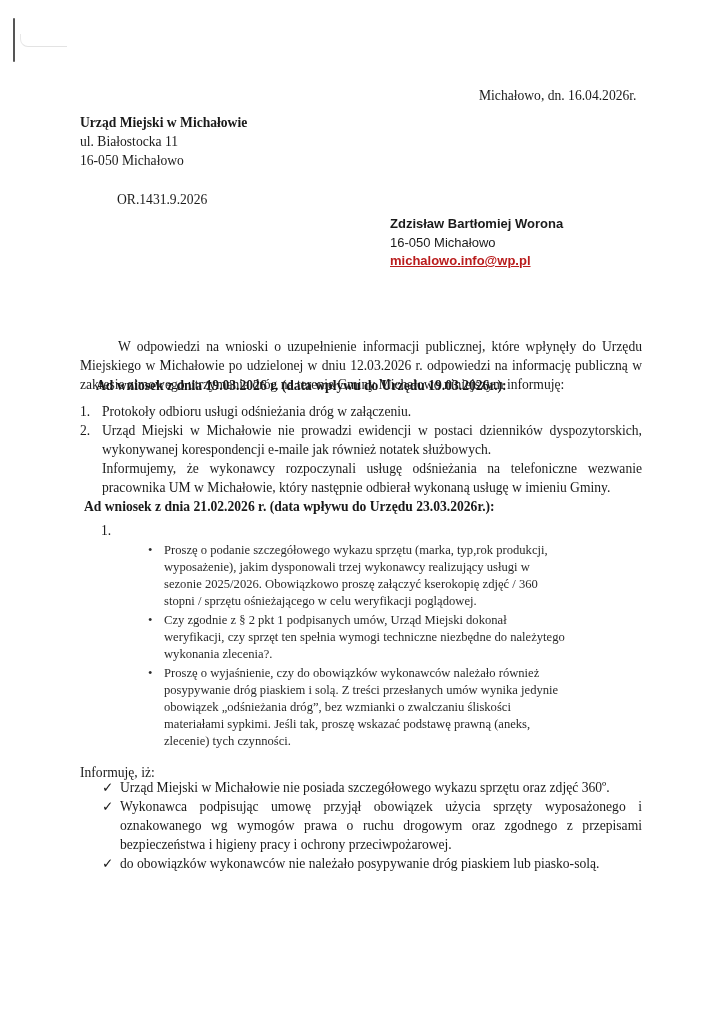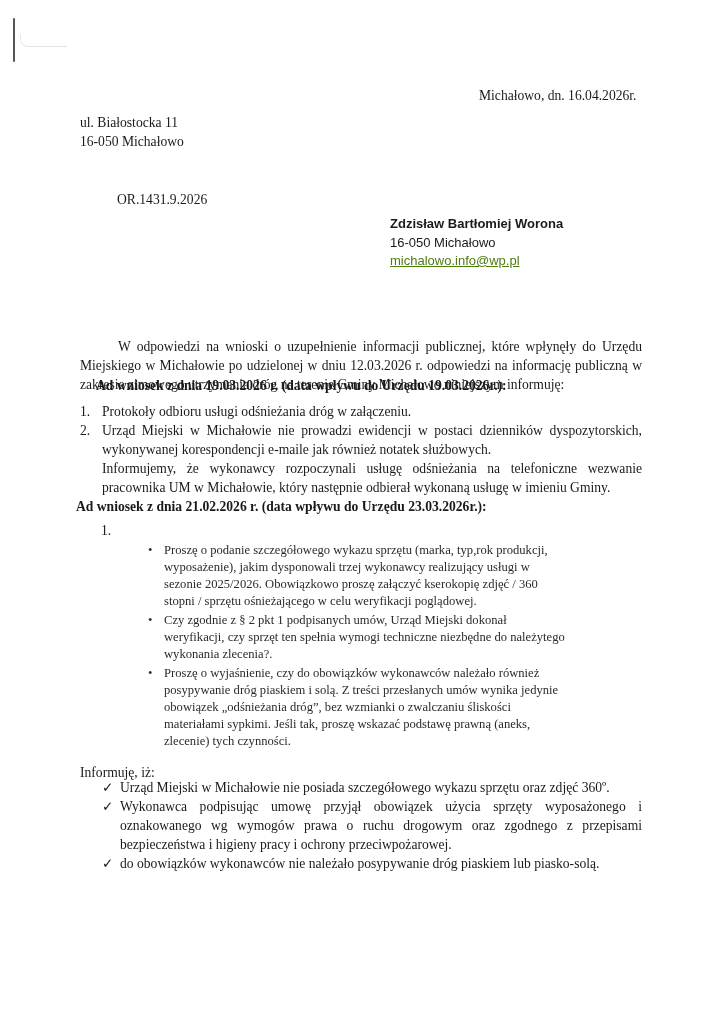--- a/index.html
+++ b/index.html
@@ -19,30 +19,30 @@
   }
   .abs { position: absolute; white-space: nowrap; }
   .t { font-size: 13.6px; line-height: 19px; }
   .b { font-weight: bold; }
   .date { left: 479px; top: 86px; }
   .sender { left: 80px; top: 113px; }
   .sender div { height: 19px; }
   .ref { left: 80px; top: 190px; margin-left: 37px; }
   .recipient { left: 390px; top: 215px; font-family: "Liberation Sans", sans-serif; font-size: 13px; }
   .recipient div { height: 18.5px; line-height: 18.5px; }
-  .email { color: #4d7c0f; text-decoration: underline; cursor: pointer; }
+  .email { color: #b91c1c; text-decoration: underline; cursor: pointer; font-weight: bold; }
   .body-block { position: absolute; left: 80px; width: 562px; }
   .intro { top: 317px; text-align: justify; text-indent: 38px; margin-top: 20px; }
   .intro p { margin: 0; }
   .h1 { position: absolute; left: 96px; top: 376px; }
   .list1 { position: absolute; left: 80px; top: 402px; width: 562px; }
   .li { display: flex; }
   .li .num { width: 22px; flex: none; }
   .li .txt { flex: 1; text-align: justify; }
-  .h2 { position: absolute; left: 76px; top: 497px; text-align: center; }
+  .h2 { position: absolute; left: 84px; top: 497px; text-align: center; }
   .sub { position: absolute; left: 101px; top: 521px; width: 540px; }
   .sub .head { display: flex; font-size: 13.6px; line-height: 19px; }
   .sub .head .num { width: 18px; }
   .bullets { margin-left: 47px; width: 420px; font-size: 12.6px; line-height: 17px; font-family: "Liberation Serif", serif; color: #2a2a2a; }
   .bullet { display: flex; margin-top: 2px; }
   .bullet .dot { width: 16px; flex: none; }
   .bullet .txt { flex: 1; }
   .inform { position: absolute; left: 80px; top: 753px; margin-top: 10px; }
   .checks { position: absolute; left: 80px; top: 778px; width: 562px; }
   .check { display: flex; }
@@ -52,20 +52,21 @@
 </head>
 <body>
 
 <div class="page">
   <div class="corner-mark"></div>
   <div class="corner-faint"></div>
 
   <div class="abs t date">Michałowo, dn. 16.04.2026r.</div>
 
   <div class="abs t sender">
+    <div class="b">Urząd Miejski w Michałowie</div>
     <div>ul. Białostocka 11</div>
     <div>16-050 Michałowo</div>
   </div>
 
   <div class="abs t ref">OR.1431.9.2026</div>
 
   <div class="abs recipient">
     <div class="b">Zdzisław Bartłomiej Worona</div>
     <div>16-050 Michałowo</div>
     <div><span class="email">michalowo.info@wp.pl</span></div>

